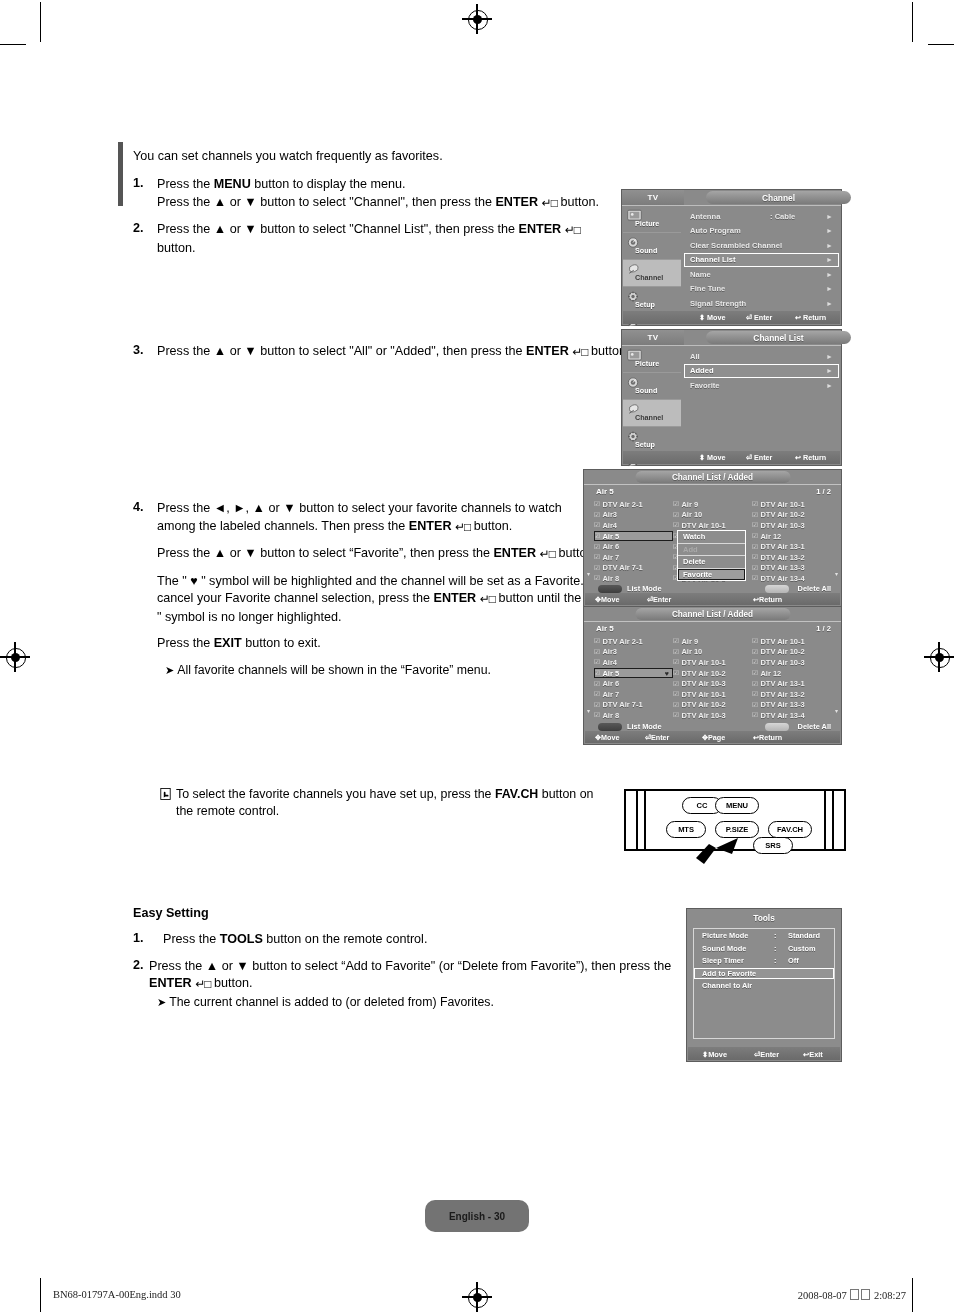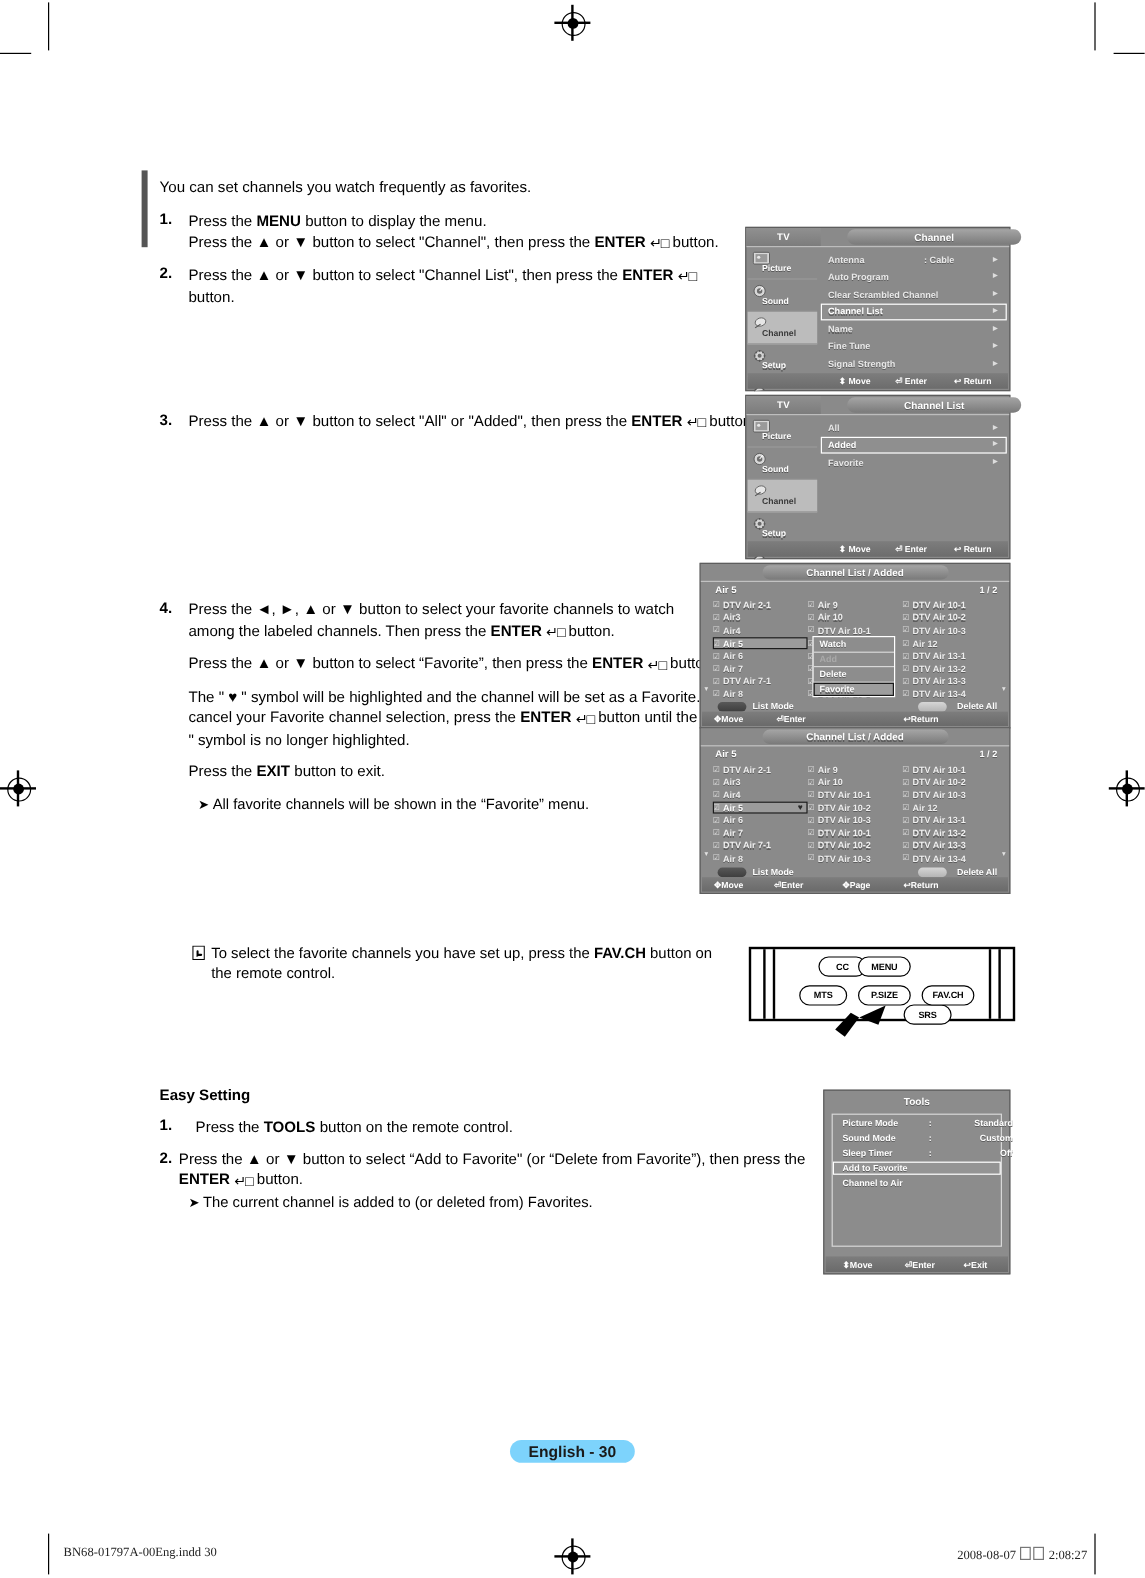--- a/index.html
+++ b/index.html
@@ -129,31 +129,31 @@
   .rrail{position:absolute;width:2px;background:#000;}
 
   
   .tools{position:absolute;background:#8c8c8c;border:1px solid #5d5d5d;box-sizing:border-box;color:#fff;}
   .tools-title{height:18px;display:flex;align-items:center;justify-content:center;
                font-size:8.4px;font-weight:bold;text-shadow:0 1px 0 #5a5a5a;}
   .tools-box{position:absolute;left:6px;right:6px;top:19px;bottom:22px;border:1px solid #d7d7d7;}
   .trow{height:11.5px;position:relative;display:flex;align-items:center;margin-top:1px;}
   .trow .tl{position:absolute;left:8px;font-size:7.4px;font-weight:bold;text-shadow:0 1px 0 #5e5e5e;}
   .trow .tc{position:absolute;left:80px;font-size:7.4px;font-weight:bold;text-shadow:0 1px 0 #5e5e5e;}
-  .trow .tv{position:absolute;left:94px;width:56px;text-align:right;font-size:7.4px;font-weight:bold;text-shadow:0 1px 0 #5e5e5e;}
+  .trow .tv{position:absolute;left:94px;width:56px;text-align:left;font-size:7.4px;font-weight:bold;text-shadow:0 1px 0 #5e5e5e;}
   .trow.hl{outline:1.2px solid #fff;outline-offset:-1px;background:#949494;}
   .tools-foot{position:absolute;left:1px;right:1px;bottom:1px;height:13px;
               background:linear-gradient(#7d7d7d,#6a6a6a);font-size:7.4px;font-weight:bold;color:#fff;}
   .tools-foot .fi{position:absolute;top:2.5px;}
 
   
   .pagebadge{position:absolute;left:50%;transform:translateX(-50%);top:1200px;
-             width:104px;height:19px;background:#7dd3fc;border-radius:10px;
+             width:104px;height:32px;background:#737373;border-radius:10px;
              display:flex;align-items:center;justify-content:center;
-             font-size:13px;font-weight:bold;color:#1a1a1a;}
+             font-size:10px;font-weight:bold;color:#1a1a1a;}
   .fileinfo{position:absolute;left:53px;top:1289px;font-family:"Liberation Serif", serif;font-size:10.5px;color:#222;}
   .dateinfo{position:absolute;right:48px;top:1289px;font-family:"Liberation Serif", serif;font-size:10.5px;color:#222;}
   .boxglyph{display:inline-block;width:7px;height:9px;border:1px solid #777;margin:0 1px;vertical-align:-1px;}
 </style>
 </head>
 <body>
 
 <div class="page">
 
   <div class="regmark" style="left:462px;top:4px;">

